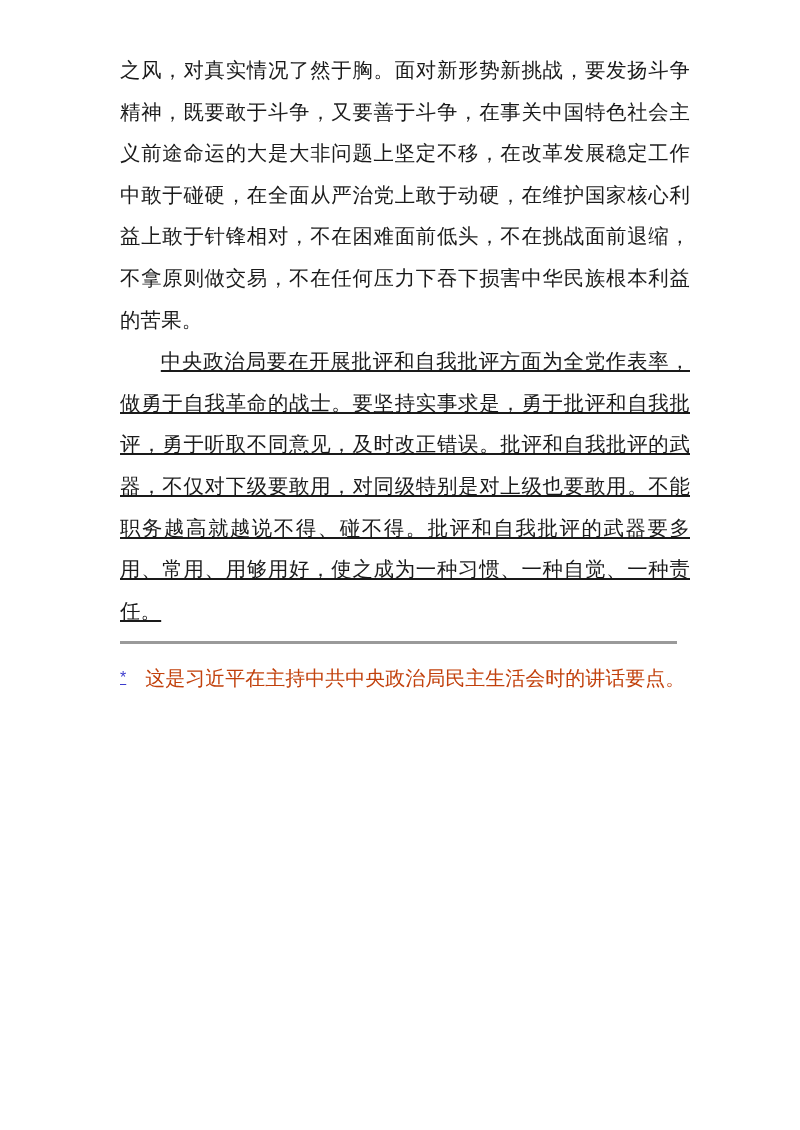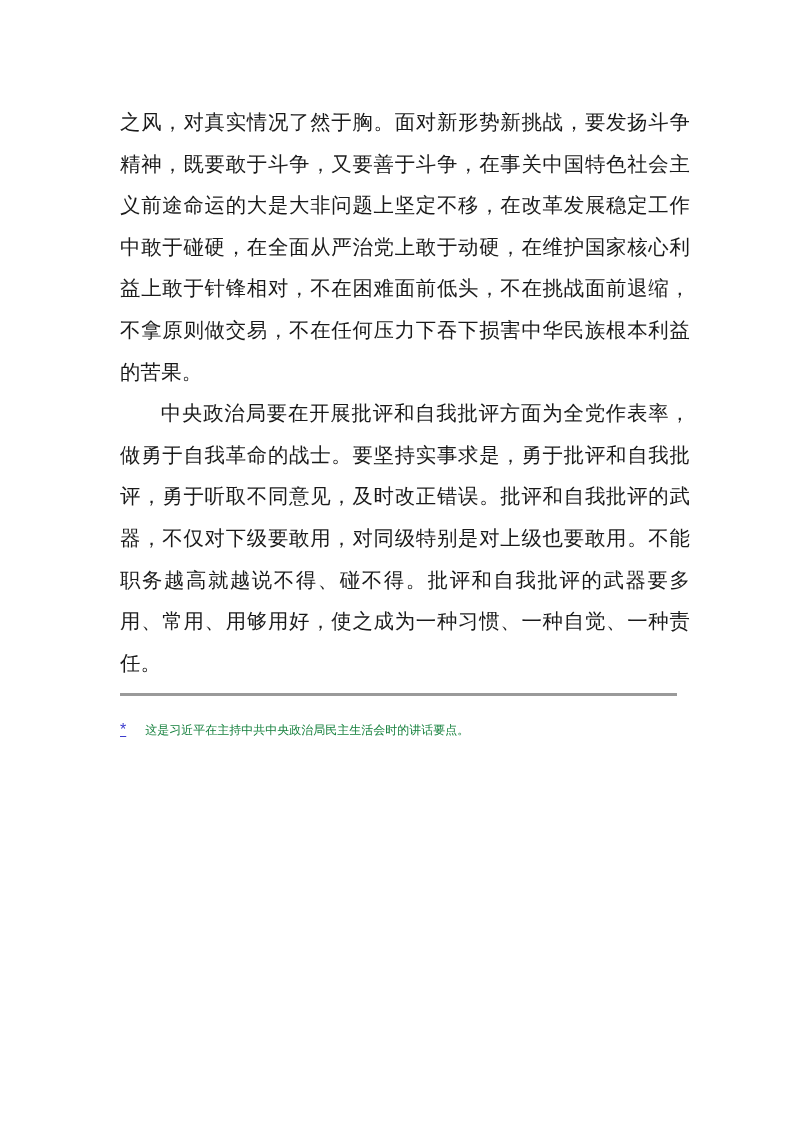--- a/index.html
+++ b/index.html
@@ -15,37 +15,38 @@
     overflow: hidden;
   }
   .page {
     position: absolute;
     top: 0;
     left: 0;
     width: 800px;
     height: 1130px;
     background: #ffffff;
     box-sizing: border-box;
-    padding: 102px 110px 0 120px;
+    padding: 50px 110px 0 120px;
     border-radius: 7px;
   }
   .content {
     width: 570px;
   }
   .body-para {
     margin: 0;
     font-size: 20.4px;
     line-height: 41.6px;
     letter-spacing: 0.2px;
     color: #1a1a1a;
     text-align: justify;
     font-family: "Liberation Sans", sans-serif;
   }
   .body-para.indent {
     text-indent: 2em;
+    text-decoration: underline;
   }
   .divider {
     width: 557px;
     height: 3px;
     background: #9a9a9a;
     border: none;
     margin: 9px 0 0 0;
   }
   .footnote {
     margin-top: 23px;
@@ -56,23 +57,23 @@
   .footnote-marker {
     color: #3b3bcd;
     text-decoration: underline;
     font-size: 16px;
     line-height: 22px;
     margin-right: 19px;
     cursor: pointer;
     flex: 0 0 auto;
   }
   .footnote-text {
-    font-size: 12px;
+    font-size: 20px;
     line-height: 22px;
-    color: #15803d;
+    color: #c2410c;
     text-align: justify;
   }
 </style>
 </head>
 <body>
 
 <div class="page">
   <div class="content">
 
     <p class="body-para">之风，对真实情况了然于胸。面对新形势新挑战，要发扬斗争精神，既要敢于斗争，又要善于斗争，在事关中国特色社会主义前途命运的大是大非问题上坚定不移，在改革发展稳定工作中敢于碰硬，在全面从严治党上敢于动硬，在维护国家核心利益上敢于针锋相对，不在困难面前低头，不在挑战面前退缩，不拿原则做交易，不在任何压力下吞下损害中华民族根本利益的苦果。</p>

